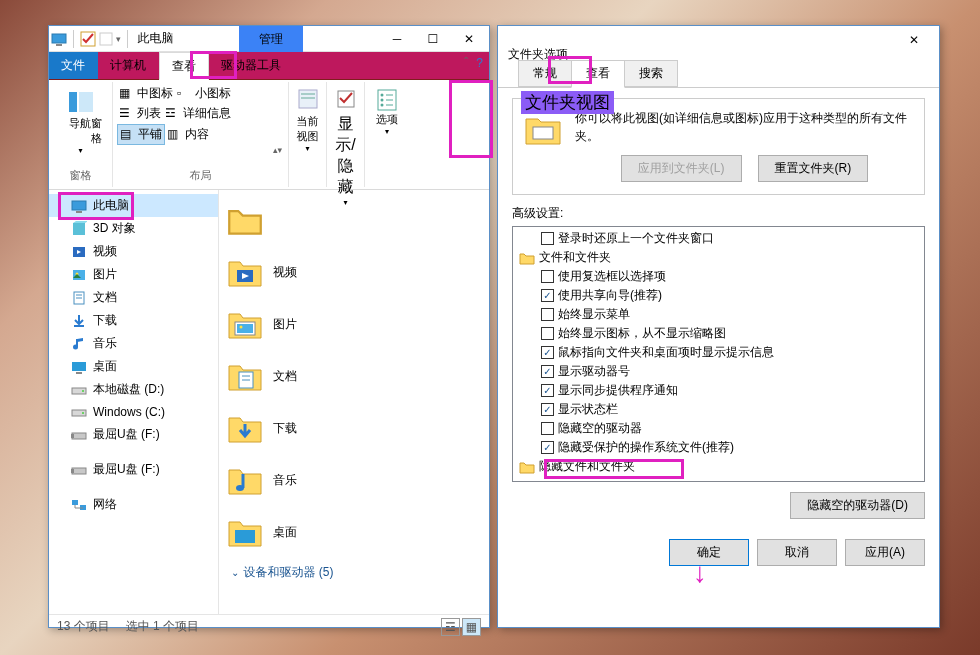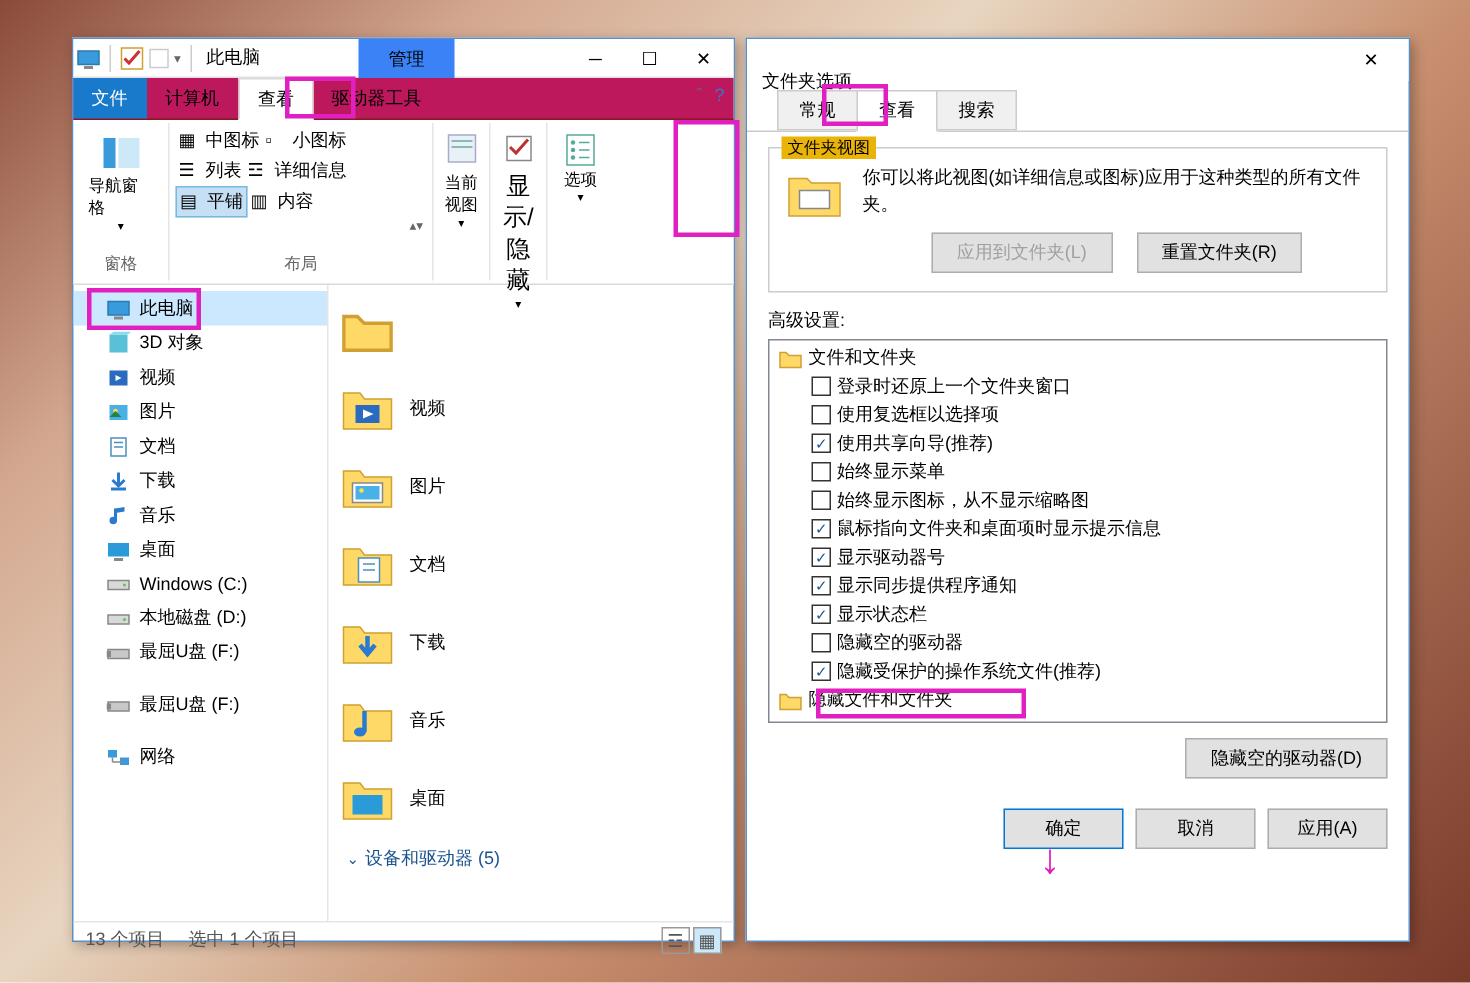--- a/index.html
+++ b/index.html
@@ -32,21 +32,21 @@
 .statusbar { height: 24px; border-top: 1px solid #e5e5e5; display: flex; align-items: center; padding: 0 8px; gap: 16px; font-size: 11px; color: #555; }
 .section-header { padding: 6px 8px; color: #1a5490; cursor: pointer; display: flex; align-items: center; gap: 4px; }
 .highlight-box { position: absolute; border: 3px solid #e020c0; pointer-events: none; z-index: 100; }
 .dialog { left: 497px; top: 25px; width: 443px; height: 603px; }
 .dlg-title { height: 28px; display: flex; align-items: center; padding: 0 10px; background: #fff; }
 .dlg-tabs { display: flex; padding: 6px 20px 0; border-bottom: 1px solid #ccc; gap: 0; }
 .dlg-tab { padding: 4px 14px; border: 1px solid transparent; cursor: pointer; background: #f0f0f0; border: 1px solid #ccc; margin-right: -1px; }
 .dlg-tab.active { background: #fff; border-bottom: 1px solid #fff; margin-bottom: -1px; position: relative; }
 .dlg-body { padding: 10px 14px; }
 .groupbox { border: 1px solid #ccc; padding: 10px 10px 12px; margin-bottom: 10px; position: relative; }
-.groupbox-title { position: absolute; top: -8px; left: 8px; background: #eab308; padding: 0 4px; font-size: 11px; }
+.groupbox-title { position: absolute; top: -8px; left: 8px; background: #8b5cf6; padding: 0 4px; font-size: 17px; }
 .groupbox-inner { display: flex; gap: 12px; align-items: flex-start; }
 .dlg-btn { padding: 4px 16px; border: 1px solid #adadad; background: #e1e1e1; cursor: pointer; min-width: 80px; }
 .dlg-btn:disabled { color: #a0a0a0; }
 .settings-list { border: 1px solid #828790; height: 256px; overflow-y: auto; background: #fff; padding: 2px; }
 .setting-item { display: flex; align-items: center; gap: 4px; padding: 1px 0 1px 26px; cursor: pointer; white-space: nowrap; }
 .setting-item.root { padding-left: 4px; }
 .checkbox { width: 13px; height: 13px; border: 1px solid #333; display: inline-flex; align-items: center; justify-content: center; font-size: 10px; color: #1a5490; flex-shrink: 0; }
 .dlg-buttons { display: flex; justify-content: flex-end; gap: 8px; padding: 10px 14px; }
 .arrow-down { color: #e020c0; font-size: 28px; position: absolute; }
 .icon-sq { width: 16px; height: 16px; display: inline-block; flex-shrink: 0; }
@@ -96,21 +96,21 @@
     <span style="color:#2a7bd0;">?</span>
   </div>
 
   <div class="ribbon">
     <div class="ribbon-group" style="width:64px;">
       <div class="ribbon-btn">
         <svg width="28" height="28" viewBox="0 0 28 28">
             <rect x="2" y="4" width="8" height="20" fill="#3a9bdc"></rect>
             <rect x="12" y="4" width="14" height="20" fill="#cde8f9"></rect>
           </svg>
-        <span style="font-size:11px;">导航窗格</span>
+        <span style="font-size:11px;text-align:right;">导航窗格</span>
         <span style="font-size:8px;">▾</span>
       </div>
       <div class="ribbon-group-label">窗格</div>
     </div>
     <div class="ribbon-group" style="width:176px;">
       <div style="display:flex;flex-direction:column;gap:1px;">
         <div style="display:flex;">
           <div class="ribbon-row">
               <span class="icon-sq">▦</span>
               <span>中图标</span>
@@ -241,28 +241,28 @@
               <rect x="1" y="3" width="14" height="9" fill="#2a9bd8"></rect>
               <rect x="5" y="13" width="6" height="2" fill="#888"></rect>
             </svg></span>
           <span>桌面</span>
         </div>
         <div class="tree-item" style="margin-top: 0px;">
           <span class="icon-sq"><svg width="16" height="16" viewBox="0 0 16 16">
               <rect x="1" y="6" width="14" height="6" fill="#d8d8d8" stroke="#888"></rect>
               <circle cx="12" cy="9" r="1" fill="#4ad040"></circle>
             </svg></span>
-          <span>Windows (C:)</span>
+          <span>本地磁盘 (D:)</span>
         </div>
         <div class="tree-item" style="margin-top: 0px;">
           <span class="icon-sq"><svg width="16" height="16" viewBox="0 0 16 16">
               <rect x="1" y="6" width="14" height="6" fill="#d8d8d8" stroke="#888"></rect>
               <circle cx="12" cy="9" r="1" fill="#4ad040"></circle>
             </svg></span>
-          <span>本地磁盘 (D:)</span>
+          <span>Windows (C:)</span>
         </div>
         <div class="tree-item" style="margin-top: 0px;">
           <span class="icon-sq"><svg width="16" height="16" viewBox="0 0 16 16">
               <rect x="1" y="6" width="14" height="6" fill="#c8c8c8" stroke="#888"></rect>
               <rect x="0" y="7" width="3" height="4" fill="#888"></rect>
             </svg></span>
           <span>最屈U盘 (F:)</span>
         </div>
         <div class="tree-item" style="margin-top: 12px;">
           <span class="icon-sq"><svg width="16" height="16" viewBox="0 0 16 16">
@@ -385,29 +385,29 @@
           <div style="margin-bottom:10px;line-height:1.5;">你可以将此视图(如详细信息或图标)应用于这种类型的所有文件夹。</div>
           <div style="display:flex;gap:16px;justify-content:center;">
             <button class="dlg-btn" disabled="">应用到文件夹(L)</button>
             <button class="dlg-btn">重置文件夹(R)</button>
           </div>
         </div>
       </div>
     </div>
     <div style="margin:6px 0 4px;">高级设置:</div>
     <div class="settings-list" id="settings-list">
-        <div class="setting-item root">
-          <span class="icon-sq"><svg width="16" height="16" viewBox="0 0 16 16">
-              <path d="M1 4 L1 14 L15 14 L15 6 L7 6 L5 4 Z" fill="#ffd968" stroke="#d0a030"></path>
-            </svg></span>
-          <span>文件和文件夹</span>
-        </div>
         <div class="setting-item">
           <span class="checkbox"></span>
           <span>登录时还原上一个文件夹窗口</span>
+        </div>
+        <div class="setting-item root">
+          <span class="icon-sq"><svg width="16" height="16" viewBox="0 0 16 16">
+              <path d="M1 4 L1 14 L15 14 L15 6 L7 6 L5 4 Z" fill="#ffd968" stroke="#d0a030"></path>
+            </svg></span>
+          <span>文件和文件夹</span>
         </div>
         <div class="setting-item">
           <span class="checkbox"></span>
           <span>使用复选框以选择项</span>
         </div>
         <div class="setting-item">
           <span class="checkbox">✓</span>
           <span>使用共享向导(推荐)</span>
         </div>
         <div class="setting-item">

